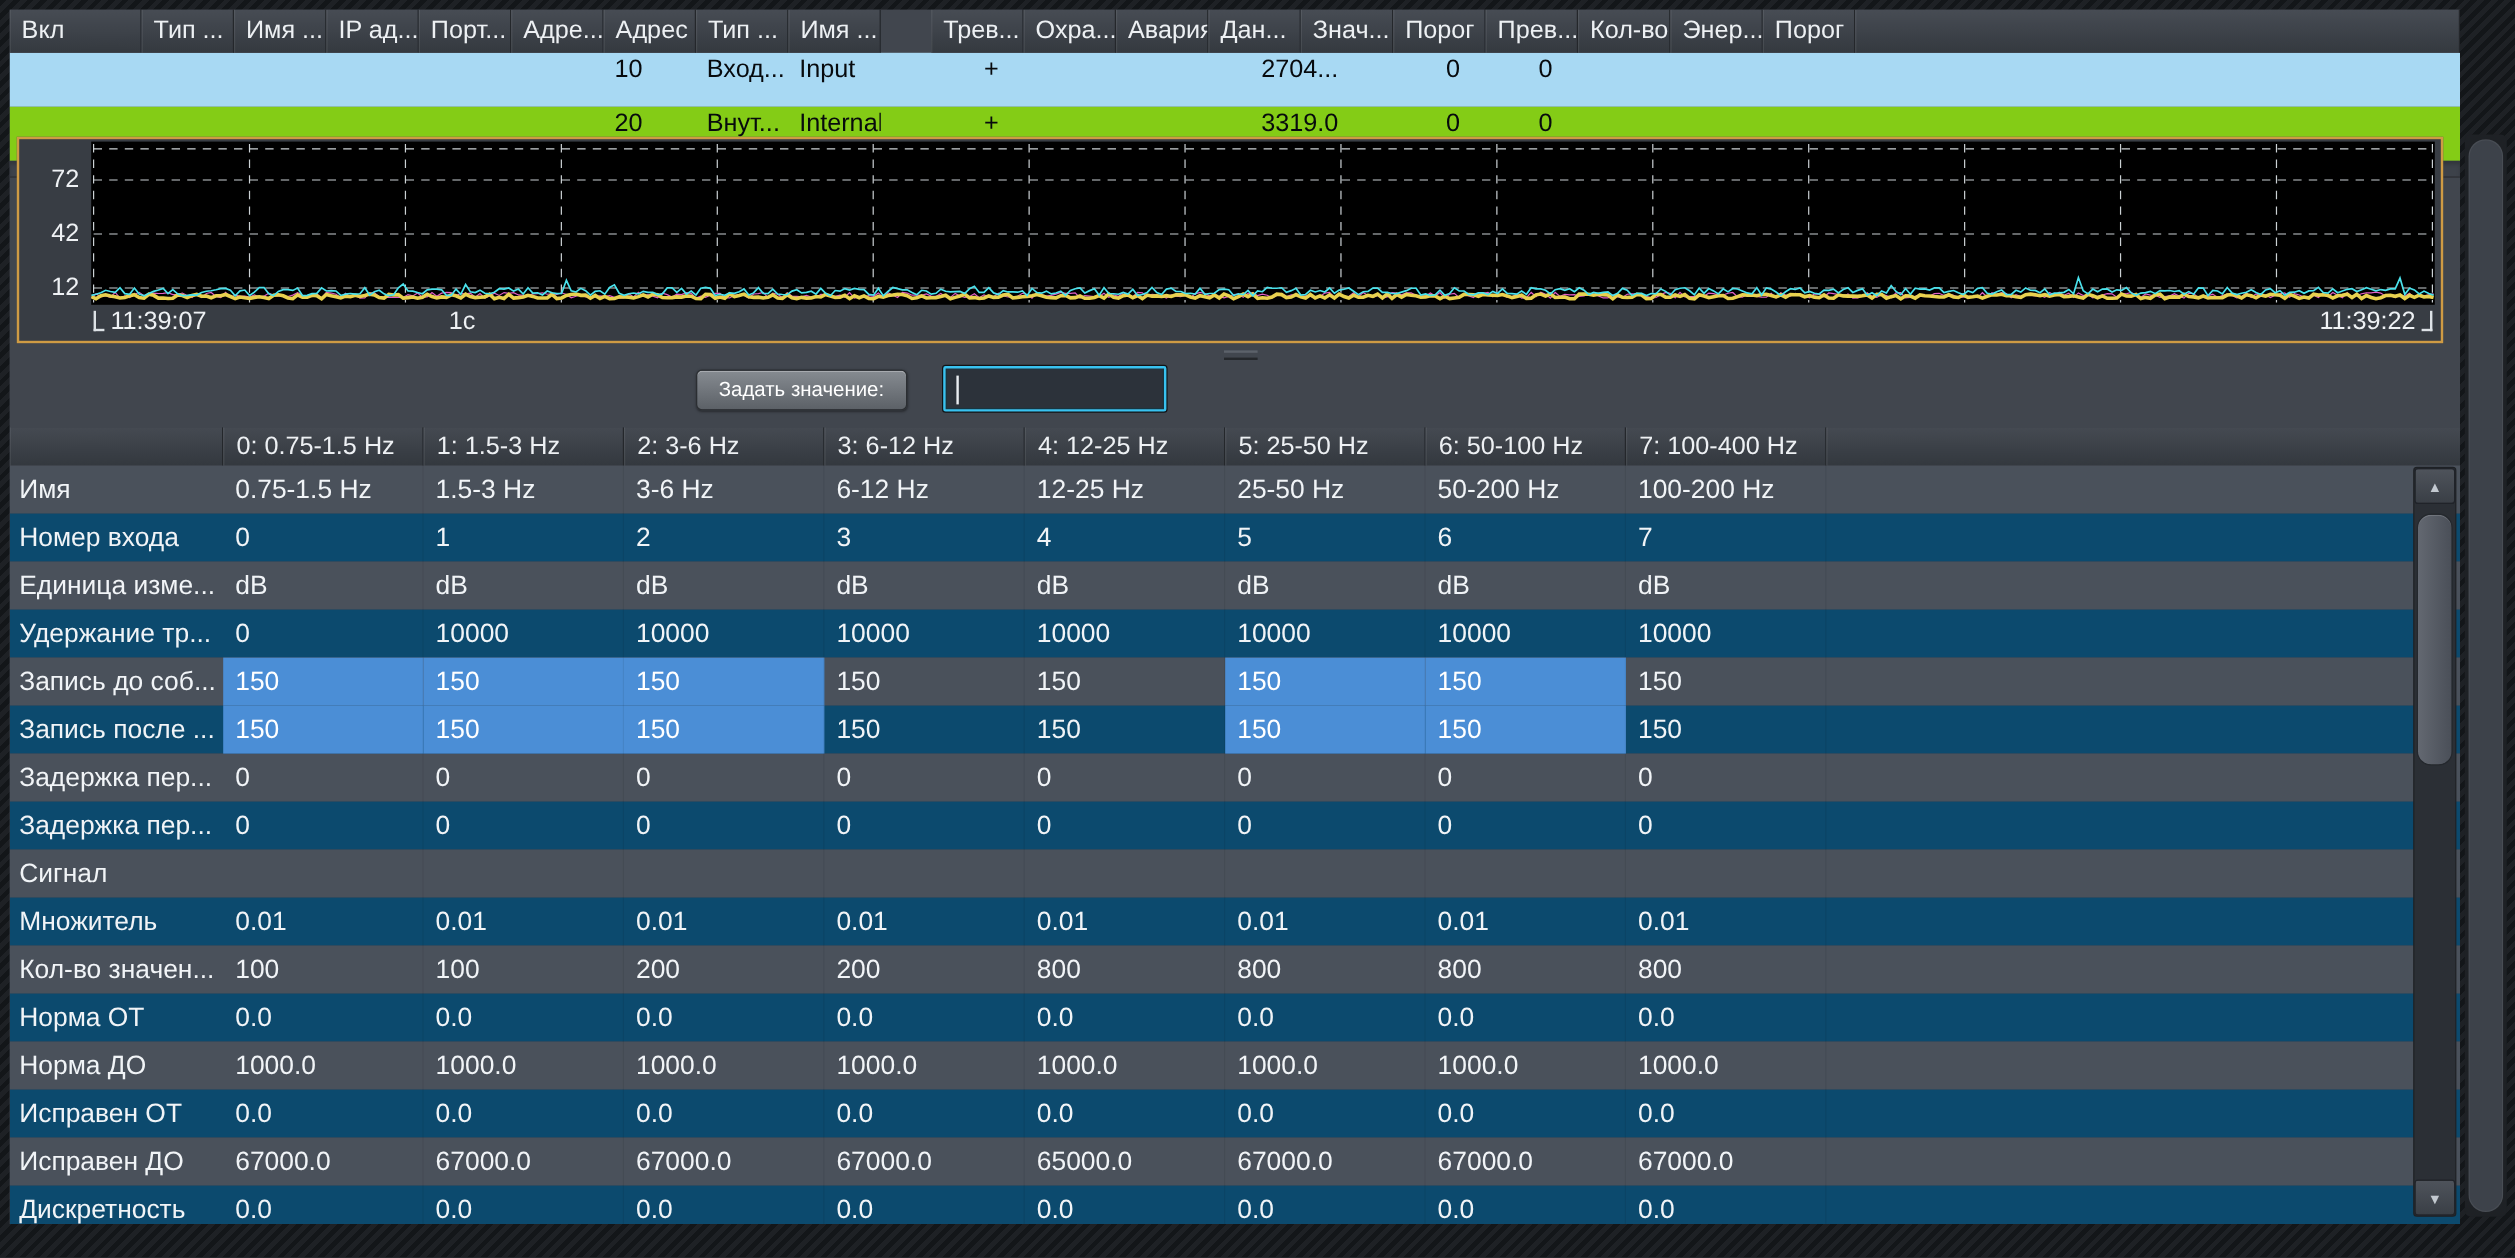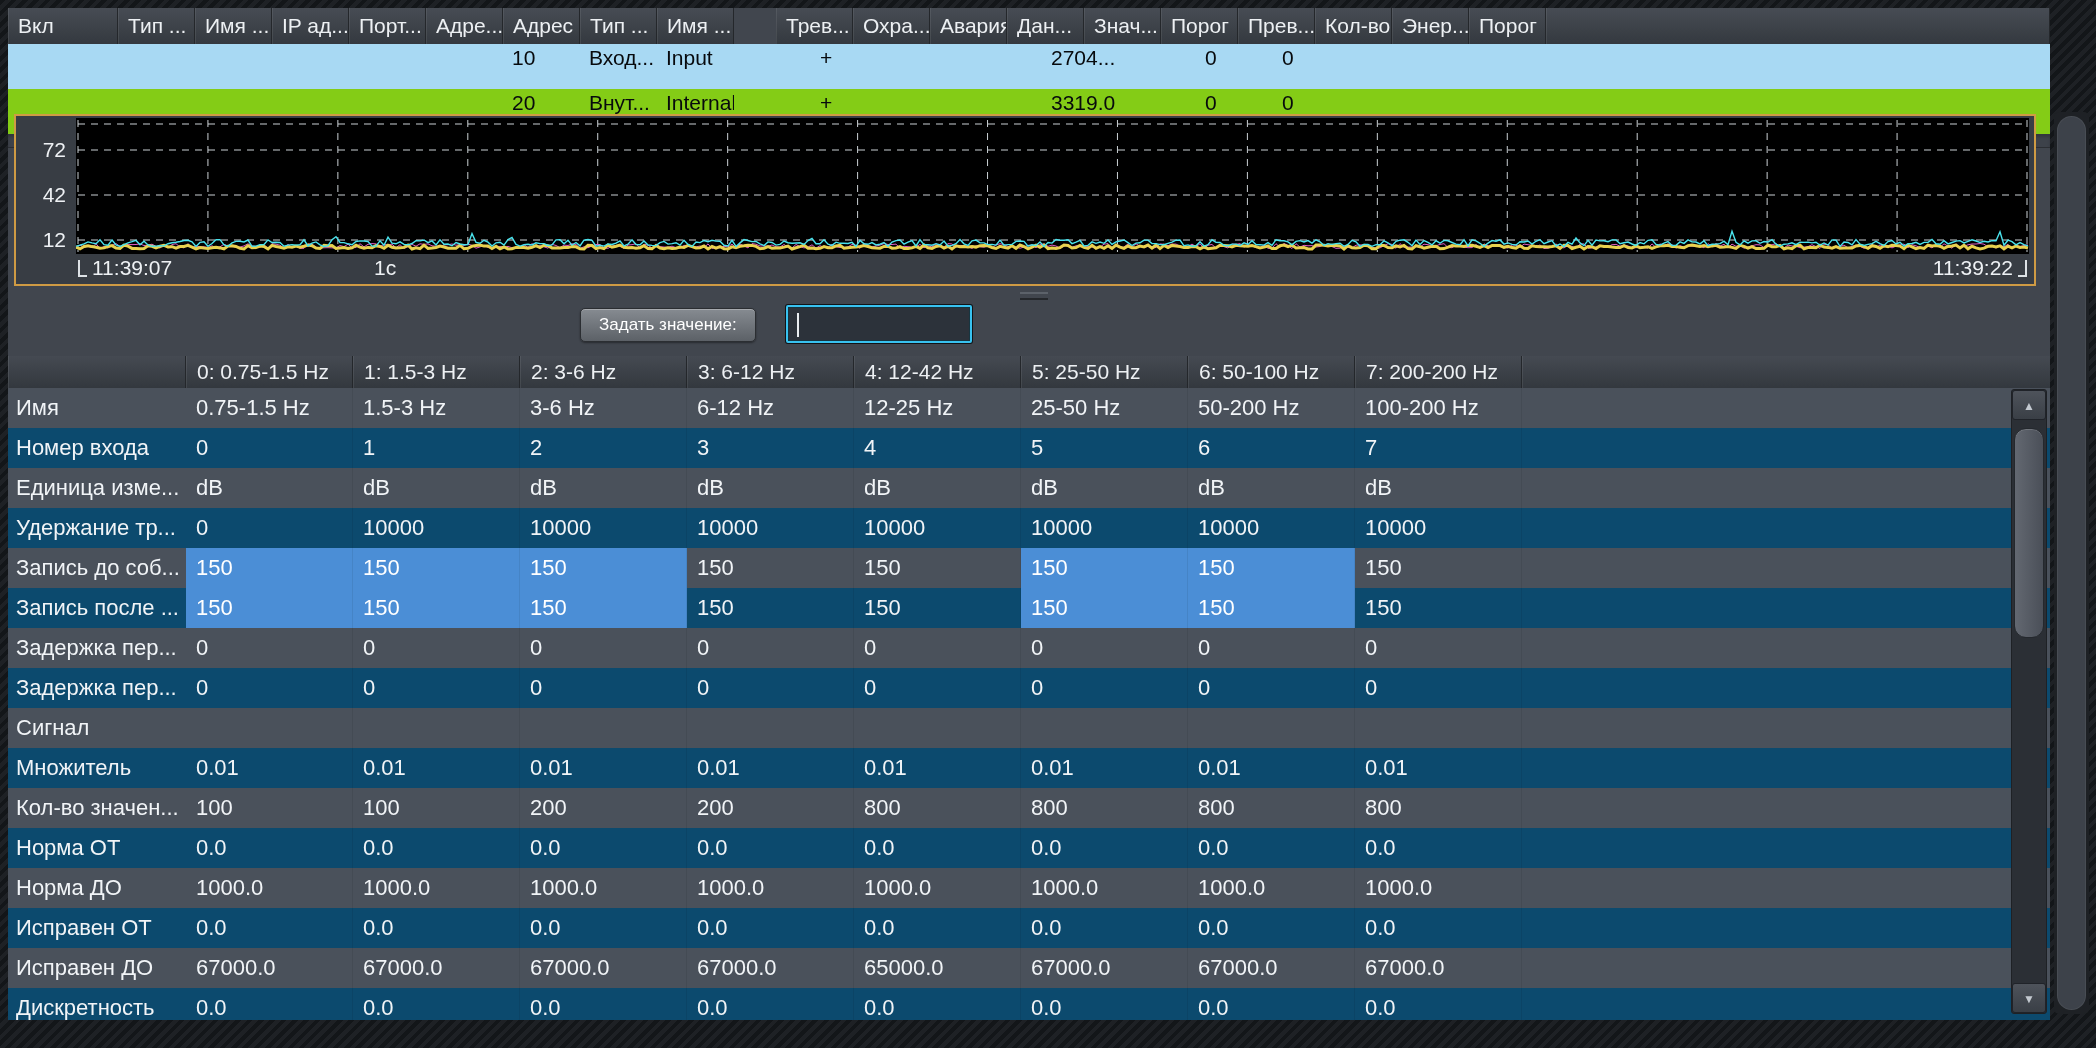--- a/index.html
+++ b/index.html
@@ -229,24 +229,24 @@
       <span class="caret"></span>
     </div>
 
     <div class="param-table">
       <div class="pt-header" id="ptHeader">
           <div class="pt-h" style="flex: 0 0 178px;"></div>
           <div class="pt-h" style="flex: 0 0 167px;">0: 0.75-1.5 Hz</div>
           <div class="pt-h" style="flex: 0 0 167px;">1: 1.5-3 Hz</div>
           <div class="pt-h" style="flex: 0 0 167px;">2: 3-6 Hz</div>
           <div class="pt-h" style="flex: 0 0 167px;">3: 6-12 Hz</div>
-          <div class="pt-h" style="flex: 0 0 167px;">4: 12-42 Hz</div>
+          <div class="pt-h" style="flex: 0 0 167px;">4: 12-25 Hz</div>
           <div class="pt-h" style="flex: 0 0 167px;">5: 25-50 Hz</div>
           <div class="pt-h" style="flex: 0 0 167px;">6: 50-100 Hz</div>
-          <div class="pt-h" style="flex: 0 0 167px;">7: 200-200 Hz</div>
+          <div class="pt-h" style="flex: 0 0 167px;">7: 100-400 Hz</div>
           <div class="pt-h fill"></div>
         </div>
       <div class="pt-body" id="ptBody">
           <div class="pt-row even">
             <div class="pt-label">Имя</div>
             <div class="pt-c">0.75-1.5 Hz</div>
             <div class="pt-c">1.5-3 Hz</div>
             <div class="pt-c">3-6 Hz</div>
             <div class="pt-c">6-12 Hz</div>
             <div class="pt-c">12-25 Hz</div>

